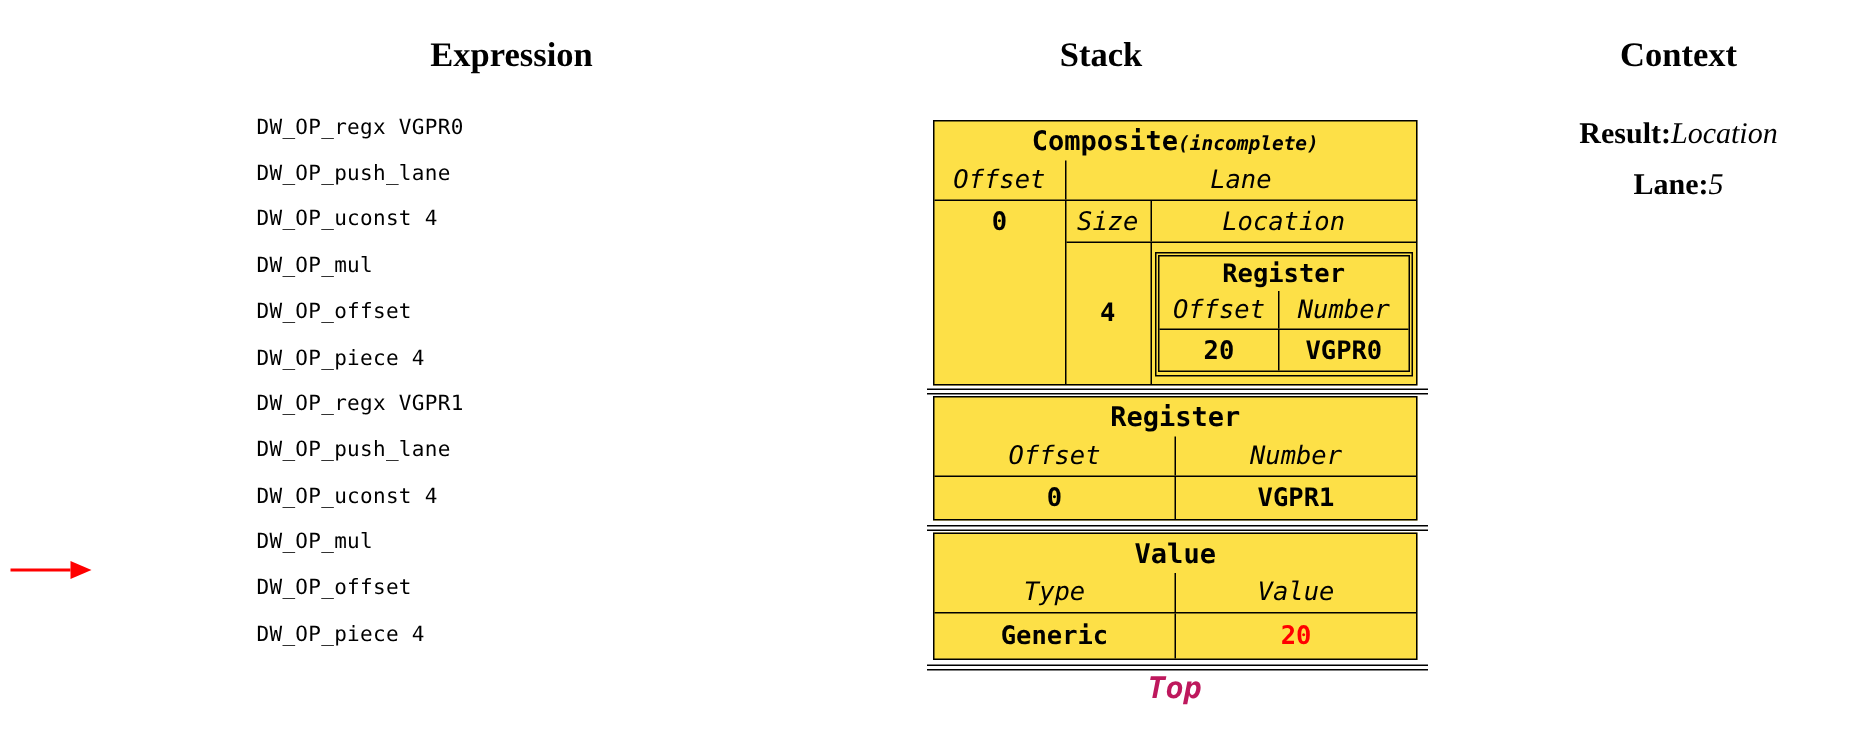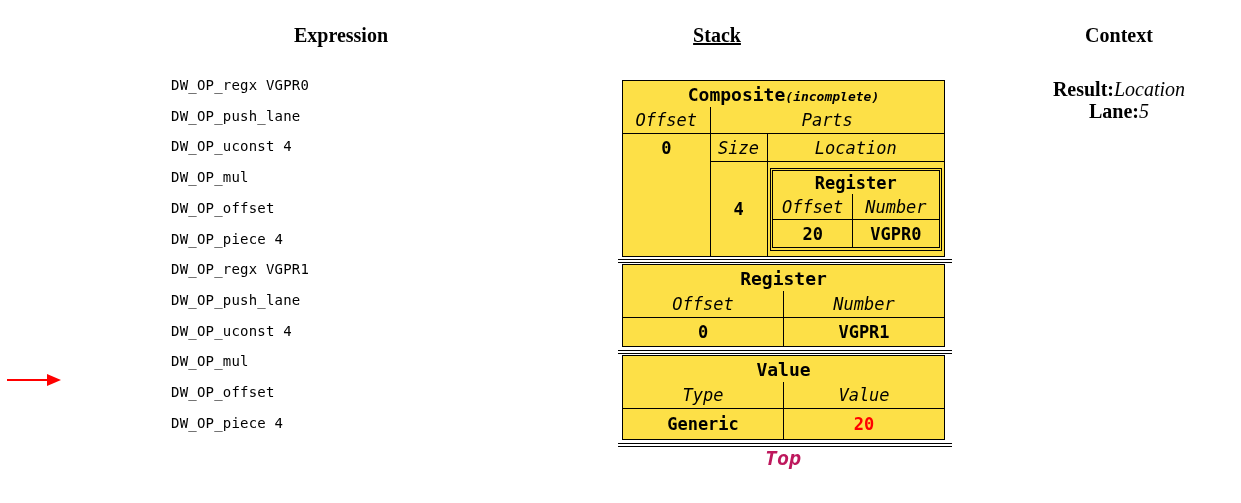--- a/index.html
+++ b/index.html
@@ -6,25 +6,25 @@
   html,body { background:#ffffff; }
   .canvas {
     position:relative; width:1241px; height:503px; background:#ffffff;
     font-family:"DejaVu Sans Mono", monospace; color:#000;
     overflow:hidden;
   }
 
   
   .col-header {
     position:absolute; top:24px; transform:translateX(-50%);
-    font-family:"Liberation Serif", serif; font-weight:bold; font-size:20px;
+    font-family:"Liberation Serif", serif; font-weight:bold; font-size:23px;
     white-space:nowrap;
   }
   .hdr-expression { left:341px; }
-  .hdr-stack { left:717px;text-decoration:underline; }
+  .hdr-stack { left:734px; }
   .hdr-context { left:1119px; }
 
   
   .expr-list { position:absolute; left:171px; top:70px; }
   .expr-item { font-size:14px; line-height:30.72px; white-space:pre; letter-spacing:0.2px; }
 
   
   .pc-annot {
     position:absolute; left:5px; top:368px; height:23px;
     display:flex; align-items:center; color:#ff0000;
@@ -86,21 +86,21 @@
     position:absolute; left:783px; top:446px; transform:translateX(-50%);
     color:#be185d; font-style:italic; font-weight:bold; font-size:20px;
   }
 
   
   .ctx-line {
     position:absolute; left:1119px; transform:translateX(-50%);
     font-family:"Liberation Serif", serif; font-size:20px; white-space:nowrap;
   }
   .ctx-result { top:78px; }
-  .ctx-lane { top:100px; }
+  .ctx-lane { top:112px; }
   .ctx-bold { font-weight:bold;margin-top:22px; }
   .ctx-italic { font-style:italic; }
 </style>
 </head>
 <body>
 
 <div class="canvas">
 
   <div class="col-header hdr-expression">Expression</div>
   <div class="col-header hdr-stack">Stack</div>
@@ -126,21 +126,21 @@
     <span class="arrow-head"></span>
   </div>
 
   <div class="sbox composite">
     <div class="s-title">
       <span>Composite</span>
         <span class="inc">(incomplete)</span>
     </div>
     <div class="c-row2">
       <div class="cell head w-offset">Offset</div>
-      <div class="cell head flex1">Parts</div>
+      <div class="cell head flex1">Lane</div>
     </div>
     <div class="c-body">
       <div class="c-left">
         <div class="cell val">0</div>
       </div>
       <div class="c-right">
         <div class="c-subhead">
           <div class="cell head w-size">Size</div>
           <div class="cell head flex1">Location</div>
         </div>

